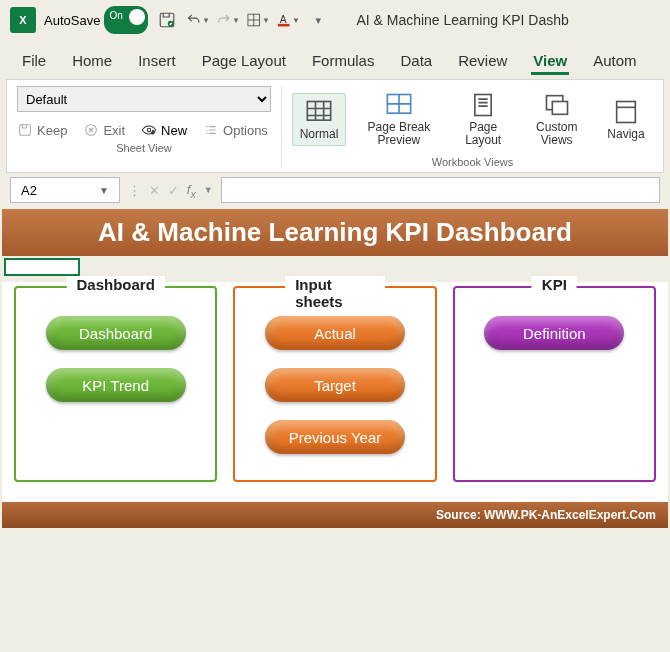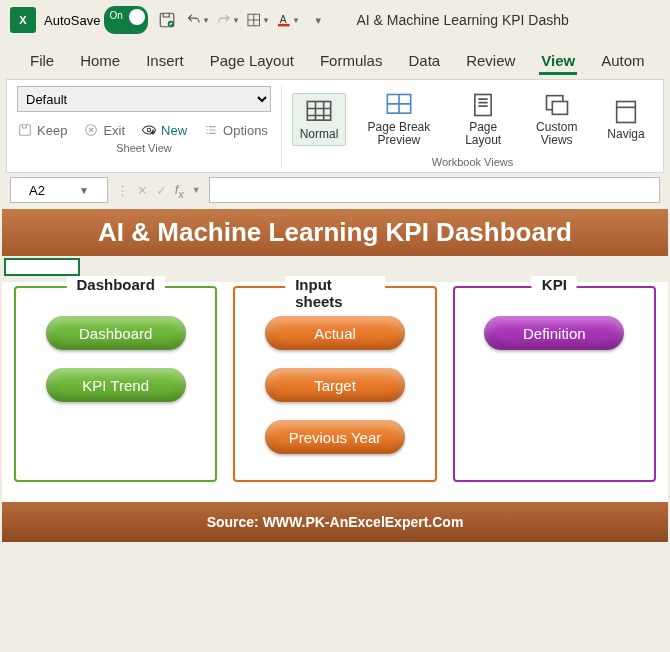--- a/index.html
+++ b/index.html
@@ -9,61 +9,61 @@
   .app-icon { width: 26px; height: 26px; background: #107c41; display:flex; align-items:center; justify-content:center; color:#fff; font-weight:bold; font-size:11px; border-radius:3px; }
   .autosave { display:flex; align-items:center; gap:4px; }
   .switch { width: 44px; height: 28px; background:#107c41; border-radius:11px; position:relative; }
   .switch .on-text { color:#fff; font-size:10px; position:absolute; left:5px; top:4px; }
   .switch .knob { width:16px; height:16px; background:#fff; border-radius:50%; position:absolute; right:3px; top:3px; }
   .tb-icon { width:22px; height:22px; display:flex; align-items:center; justify-content:center; color:#555; }
   .tb-icon svg { width:18px; height:18px; }
   .doc-title { margin-left:20px; font-size:14px; color:#333; }
   .dd { font-size:9px; color:#666; margin-left:2px; }
   
-  .tabbar { display:flex; gap:22px; padding:6px 16px 0 28px; background:#f0ede5; }
+  .tabbar { display:flex; gap:22px; padding:6px 16px 0 20px; background:#f0ede5; }
   .tab { padding:6px 2px 10px 2px; font-size:15px; color:#333; cursor:pointer; }
   .tab.active { color:#0b6836; font-weight:600; position:relative; }
   .tab.active::after { content:""; position:absolute; bottom:4px; left:0; right:0; height:3px; background:#107c41; }
   
   .ribbon { background:#fff; border:1px solid #d6d6d6; display:flex; margin:0 6px; padding:6px 0 4px 0; }
   .ribbon-group { display:flex; flex-direction:column; align-items:center; padding:0 10px; }
   .ribbon-group + .ribbon-group { border-left:1px solid #e4e4e4; }
   .ribbon-group-label { font-size:11px; color:#666; margin-top:4px; }
   .ribbon-row { display:flex; align-items:center; gap:8px; }
   .ribbon-row.col { flex-direction:column; align-items:flex-start; gap:4px; }
   .big-btn { display:flex; flex-direction:column; align-items:center; padding:4px 8px; border:1px solid transparent; border-radius:2px; min-width:54px; }
   .big-btn.selected { background:#e8f2eb; border-color:#bcd7c5; }
   .big-btn svg { width:28px; height:28px; }
   .big-btn-label { font-size:12px; color:#333; text-align:center; line-height:1.1; margin-top:2px; }
   select.sheet-select { width:254px; height:26px; border:1px solid #bbb; padding:0 4px; font-size:13px; }
   .mini-btn { display:flex; align-items:center; gap:4px; color:#6a6a6a; font-size:13px; }
-  .mini-btn.enabled { color:#0f766e; }
+  .mini-btn.enabled { color:#000000; }
   .mini-btn svg { width:16px; height:16px; }
   
   .fx-bar { display:flex; align-items:center; padding:4px 10px; gap:8px; background:#f0ede5; }
-  .namebox { display:flex; align-items:center; border:1px solid #bbb; background:#fff; width:98px; height:26px; padding:0 18px; font-size:13px; justify-content:space-between; }
+  .namebox { display:flex; align-items:center; border:1px solid #bbb; background:#fff; width:110px; height:26px; padding:0 10px; font-size:13px; justify-content:space-between; }
   .namebox .chev { font-size:10px; color:#666; }
   .fx-icons { display:flex; align-items:center; gap:8px; color:#888; }
   .fx-icons span { font-size:13px; }
   .fx-input { flex:1; height:26px; border:1px solid #bbb; background:#fff; }
   
   .sheet-area { padding:2px; }
   .banner { background:linear-gradient(#c47a47,#a45a2c); color:#fff; text-align:center; font-size:26px; font-weight:bold; padding:8px 0; font-family:"Segoe UI",Arial,sans-serif; }
   .activecell { width:76px; height:18px; border:2px solid #107c41; background:#fff; margin:2px 0 6px 2px; }
   .cols { display:flex; gap:16px; padding:4px 12px 20px 12px; background:#fff; }
   .kbox { flex:1; border:2px solid; border-radius:4px; position:relative; padding:28px 14px 14px 14px; display:flex; flex-direction:column; gap:18px; align-items:center; }
   .kbox.green { border-color:#5fa92f; }
   .kbox.orange { border-color:#e06a1b; }
   .kbox.purple { border-color:#9a2ca8; }
   .kbox-title { position:absolute; top:-12px; left:50%; transform:translateX(-50%); background:#fff; padding:0 10px; font-weight:700; font-size:15px; color:#222; }
   .pill { width:140px; height:34px; border-radius:17px; display:flex; align-items:center; justify-content:center; color:#fff; font-size:15px; font-weight:500; box-shadow:inset 0 -6px 10px rgba(0,0,0,.2), inset 0 6px 10px rgba(255,255,255,.35), 0 2px 3px rgba(0,0,0,.25); cursor:pointer; }
   .pill.green { background:linear-gradient(#7ac243,#5fa92f); }
   .pill.orange { background:linear-gradient(#ef8a3c,#e06a1b); }
   .pill.purple { background:linear-gradient(#b53fc5,#9a2ca8); }
-  .footer { background:linear-gradient(#b76b3a,#8c4a21); color:#fff; font-weight:700; text-align:center; padding:12px 12px; font-size:14px; }
+  .footer { background:linear-gradient(#b76b3a,#8c4a21); color:#fff; font-weight:700; text-align:right; padding:6px 12px; font-size:12px; }
   .kbox-area { height:220px; }
 </style>
 </head>
 <body>
 
 <div class="titlebar">
   <div class="app-icon">X</div>
   <div class="autosave">
     <span>AutoSave</span>
     <div class="switch">

